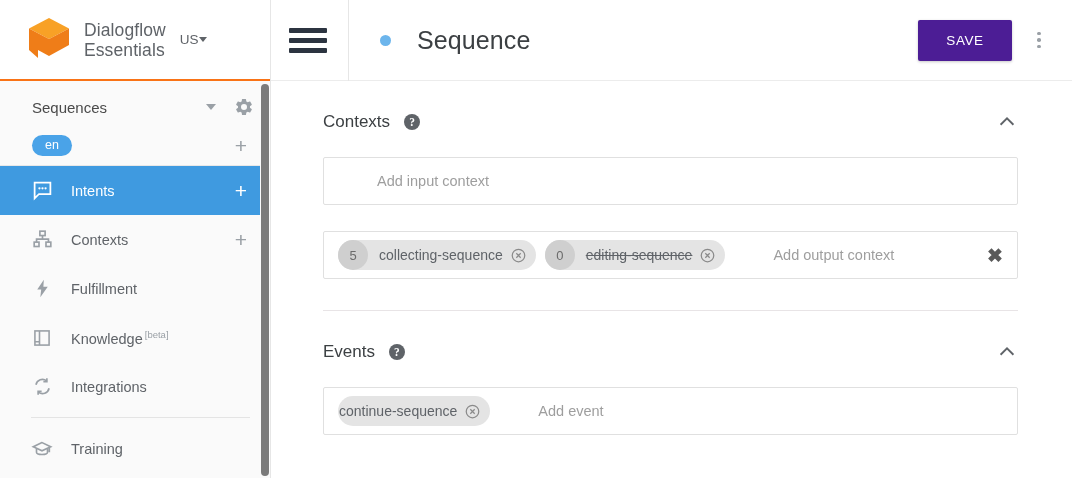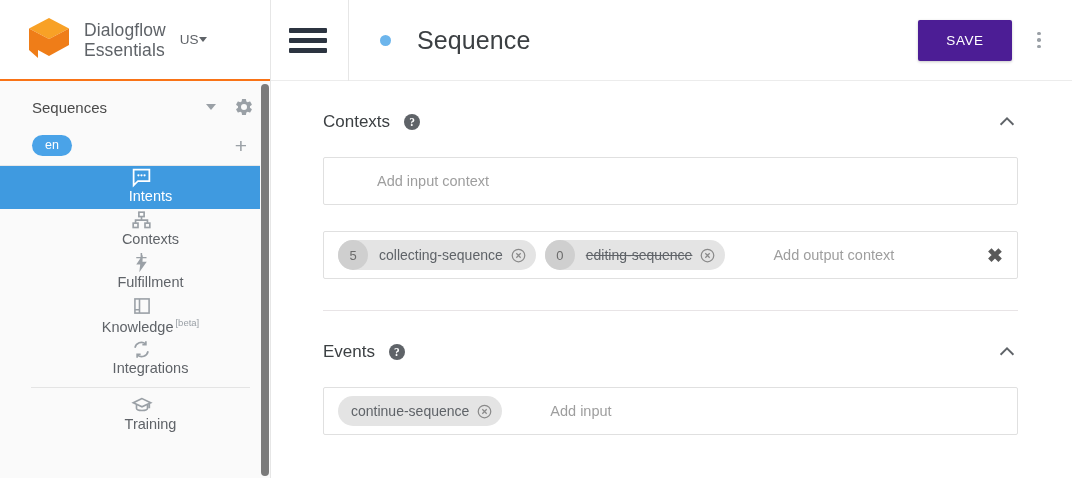--- a/index.html
+++ b/index.html
@@ -65,25 +65,24 @@
     border-radius: 11px; font-size: 12.5px;
     padding: 3px 13px; line-height: 15px;
   }
   .lang-spacer { flex: 1; }
   .plus-sign {
     font-size: 21px; color: #9aa0a6; line-height: 1;
     font-weight: 300; width: 22px; text-align: center;
   }
 
   .nav-item {
-    height: 43px; display: flex; align-items: center;
+    height: 49px; display: flex; align-items: center;
     padding-left: 31px; padding-right: 18px;
     color: #5f6368; font-size: 14.5px;
     cursor: pointer;
-    flex-direction: column;
   }
   .nav-item.active { background: #3f9ae0; color: #fff; }
   .nav-item.active .nav-icon { color: #fff; }
   .nav-item.active .plus-sign { color: #fff; font-weight: 400; }
   .nav-icon {
     width: 22px; height: 22px; color: #9aa0a6;
     flex: none; display: flex; align-items: center; justify-content: center;
   }
   .nav-label { margin-left: 18px; flex: 1; white-space: nowrap; }
   .beta-tag {
@@ -181,21 +180,21 @@
   }
   .chip-label {
     font-size: 14px; color: #5f6368;
     padding: 0 8px 0 11px; white-space: nowrap;
   }
   .chip.expired .chip-label { text-decoration: line-through; }
   .chip-x {
     width: 15px; height: 15px; margin-right: 10px;
     flex: none; color: #8a8a8a;
   }
-  .chip.no-badge .chip-label { padding-left: 13px; }
+  .chip.no-badge .chip-label { padding-left: 1px; }
   .clear-x {
     margin-left: auto; font-size: 19px; color: #5a5a5a;
     font-weight: bold; cursor: pointer; padding-left: 10px;
     line-height: 1;
   }
   .divider-line { height: 1px; background: #e8e4e6; margin-top: 31px; }
 </style>
 </head>
 <body>
 
@@ -376,19 +375,19 @@
         </div>
 
         <div class="field-box">
           <span class="chip no-badge">
             <span class="chip-label">continue-sequence</span>
             <svg class="chip-x" viewBox="0 0 24 24" fill="none" stroke="currentColor" stroke-width="2">
               <circle cx="12" cy="12" r="10"></circle>
                 <path d="M8.5 8.5l7 7M15.5 8.5l-7 7"></path>
             </svg>
           </span>
-          <span class="placeholder">Add input</span>
+          <span class="placeholder">Add event</span>
         </div>
       </div>
 
     </div>
   </div>
 </div>
 
 </body></html>

